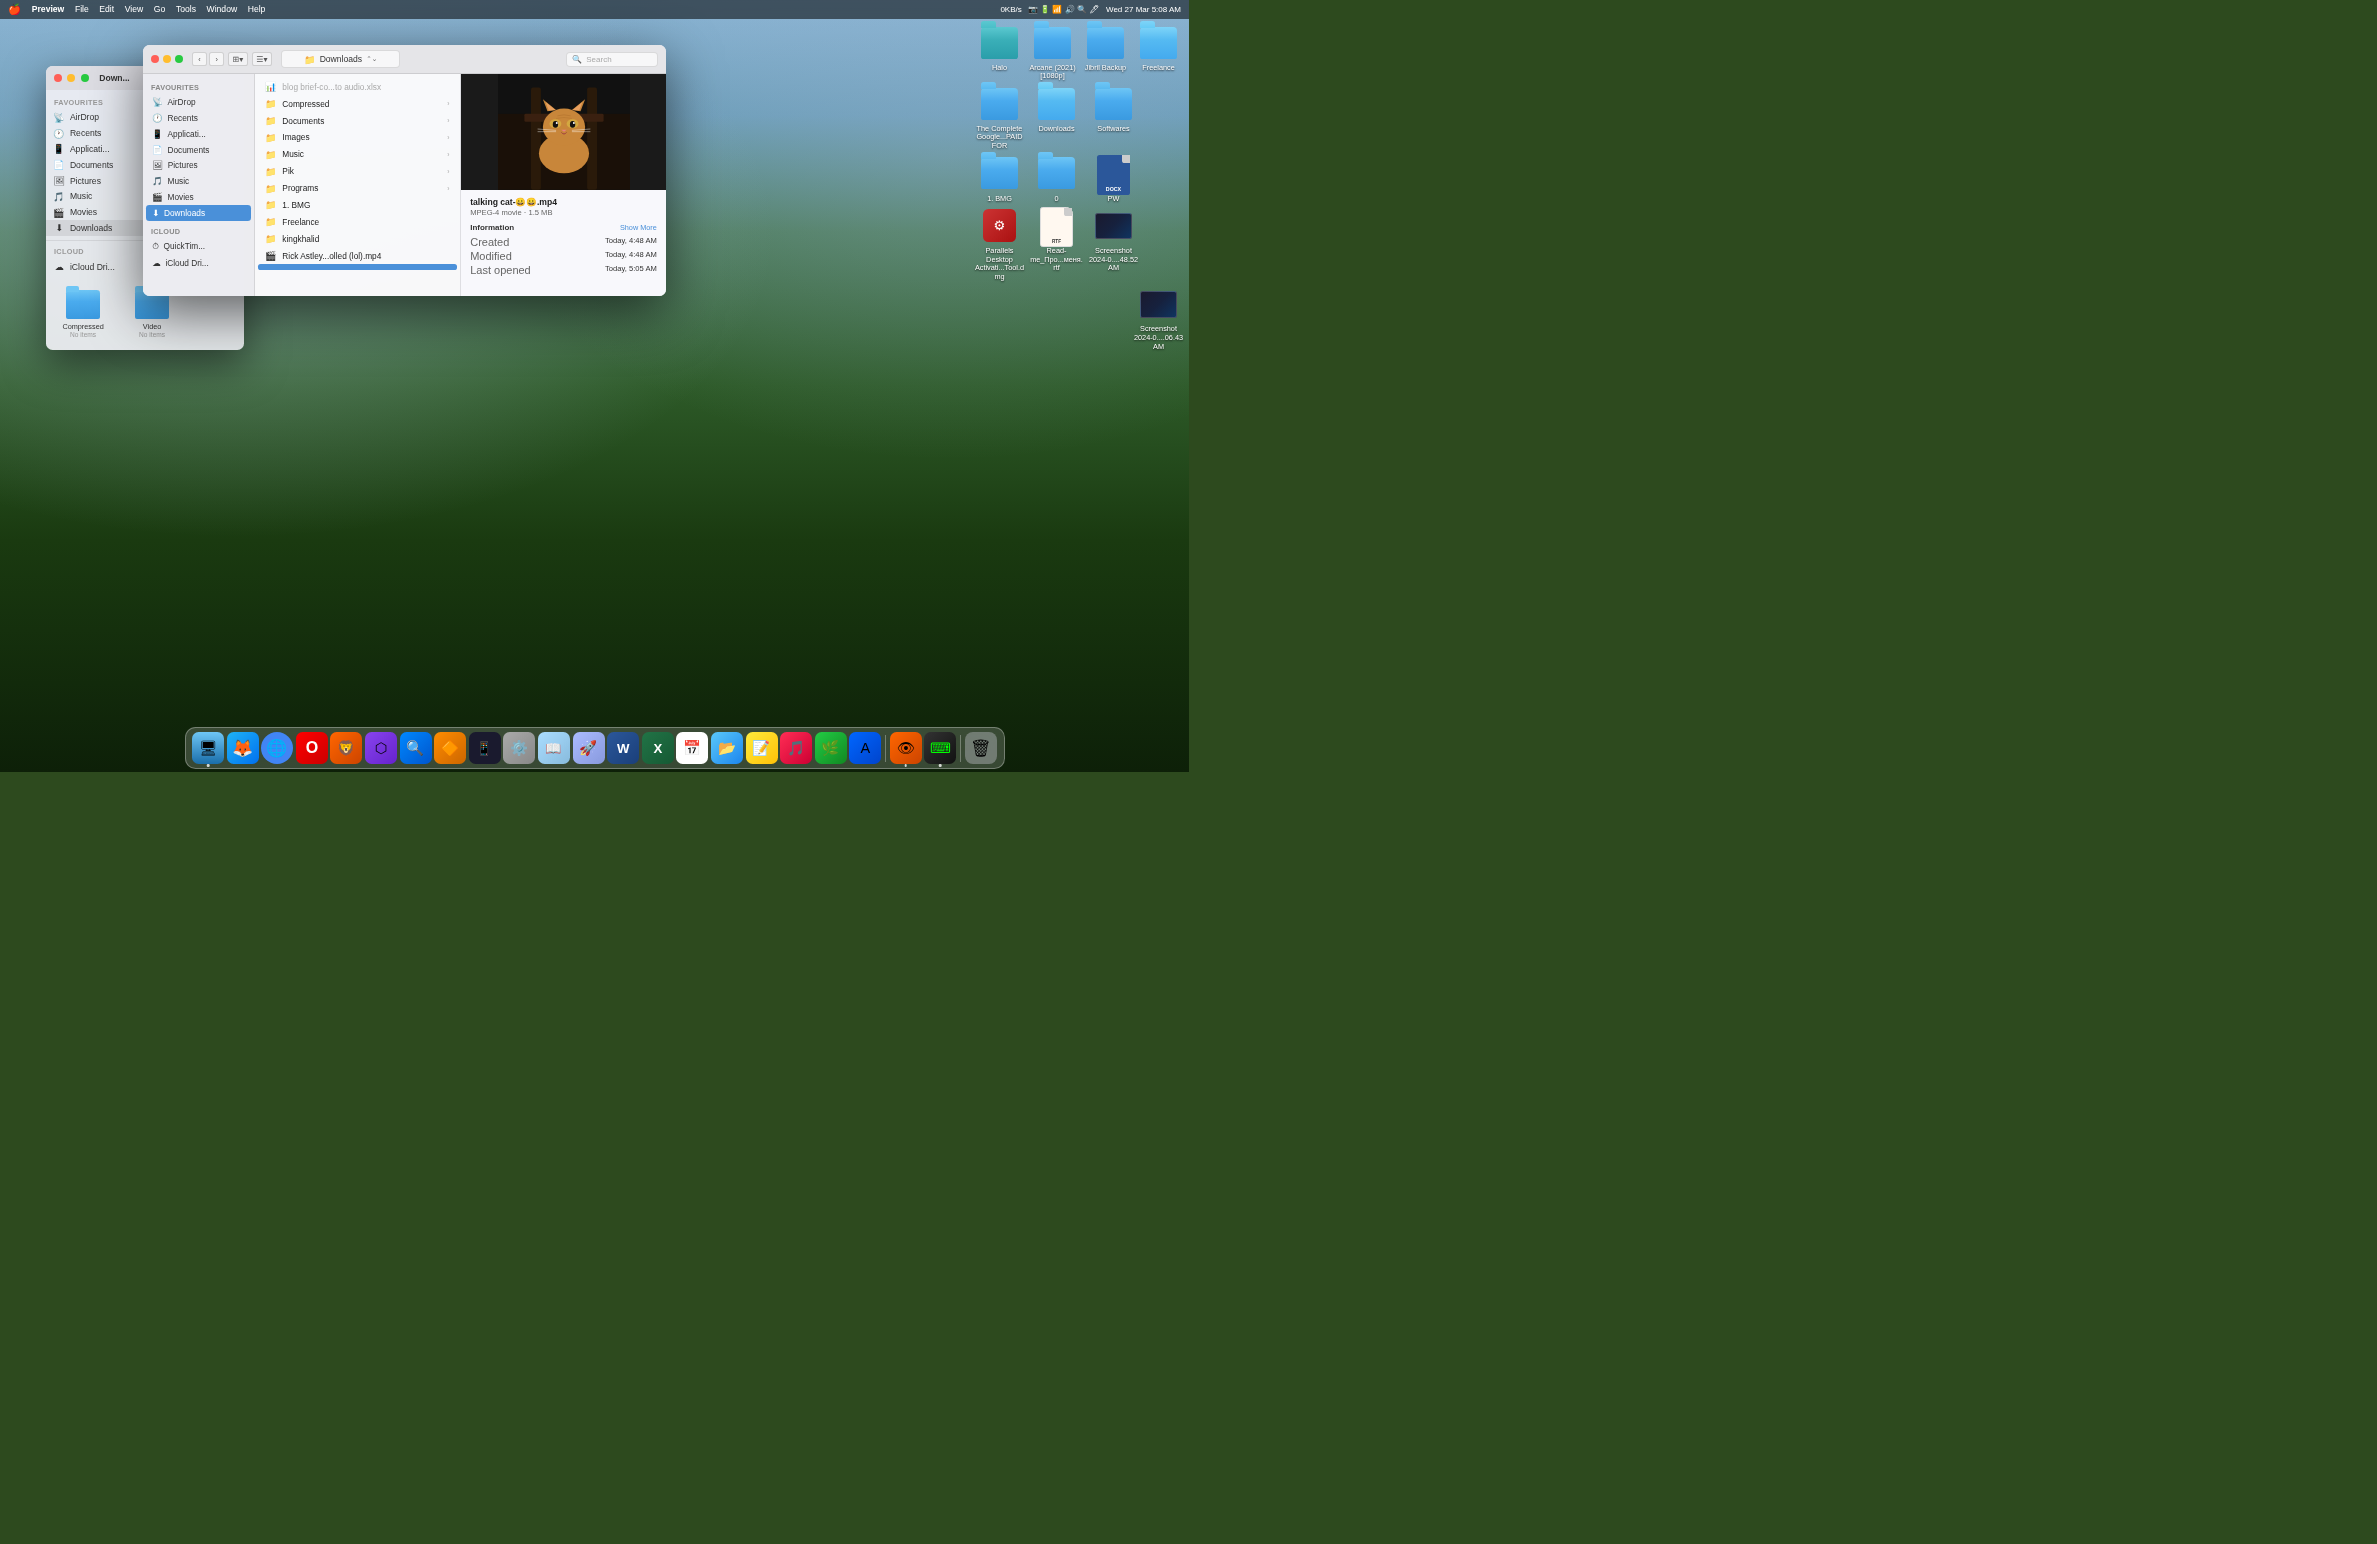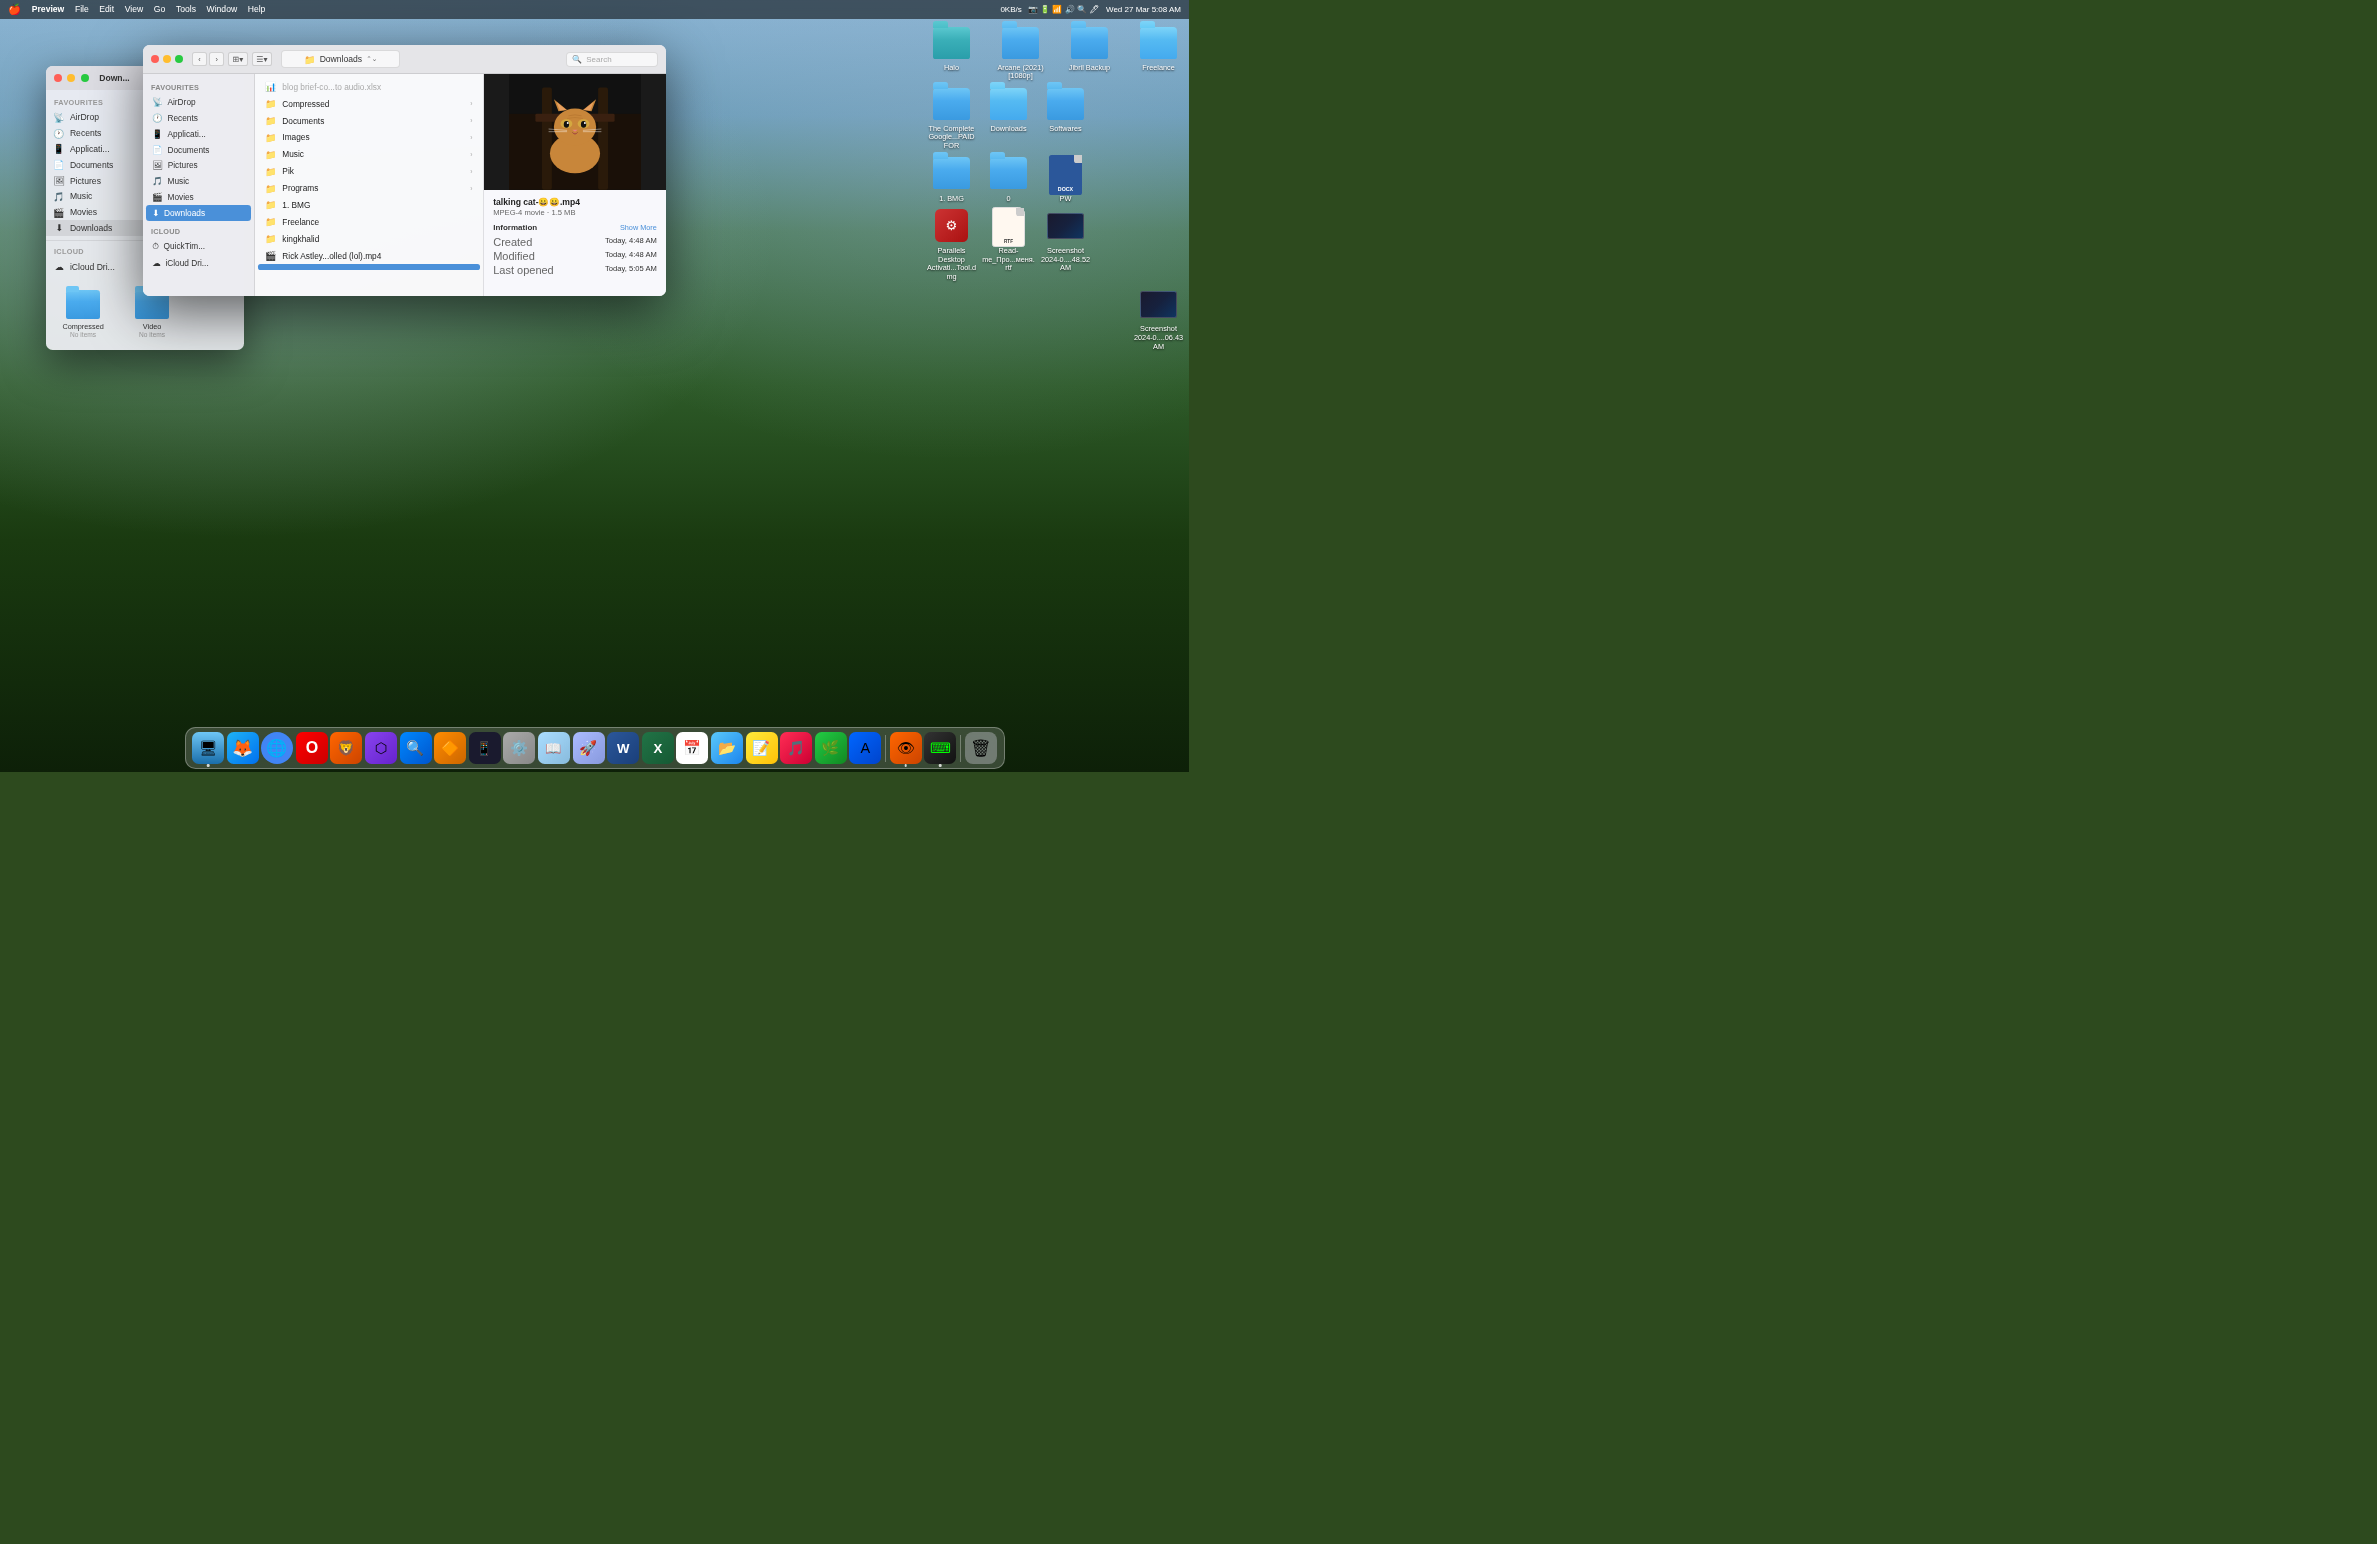--- a/index.html
+++ b/index.html
@@ -420,21 +420,21 @@
     .file-row.selected {
       background: #4a90d9;
       color: white;
     }
     .file-row-icon { font-size: 9.2px; }
     .file-row-name { flex: 1; }
     .file-row-arrow { font-size: 6.6px; color: #aaa; }
 
     
     .dialog-preview {
-      width: 183px;
+      width: 206px;
       background: rgba(248,248,252,0.95);
       border-left: 0.7px solid rgba(0,0,0,0.1);
       display: flex;
       flex-direction: column;
       overflow: hidden;
     }
     .preview-image-area {
       height: 116px;
       background: #1a1a1a;
       overflow: hidden;
@@ -612,21 +612,21 @@
   </div>
   <div class="menubar-right">
     <span>0KB/s</span>
     <span>📷 🔋 📶 🔊 🔍 🖊</span>
     <span>Wed 27 Mar  5:08 AM</span>
   </div>
 </div>
 
 <div style="position:absolute;top:24px;right:4px;">
 
-  <div style="display:flex;gap:16px;margin-bottom:4px;">
+  <div style="display:flex;gap:0;margin-bottom:4px;">
     <div class="desktop-icon">
       <div class="desktop-icon-img">
         <div class="folder-icon teal"></div>
       </div>
       <div class="desktop-icon-label">Halo</div>
     </div>
     <div class="desktop-icon">
       <div class="desktop-icon-img">
         <div class="folder-icon"></div>
       </div>

